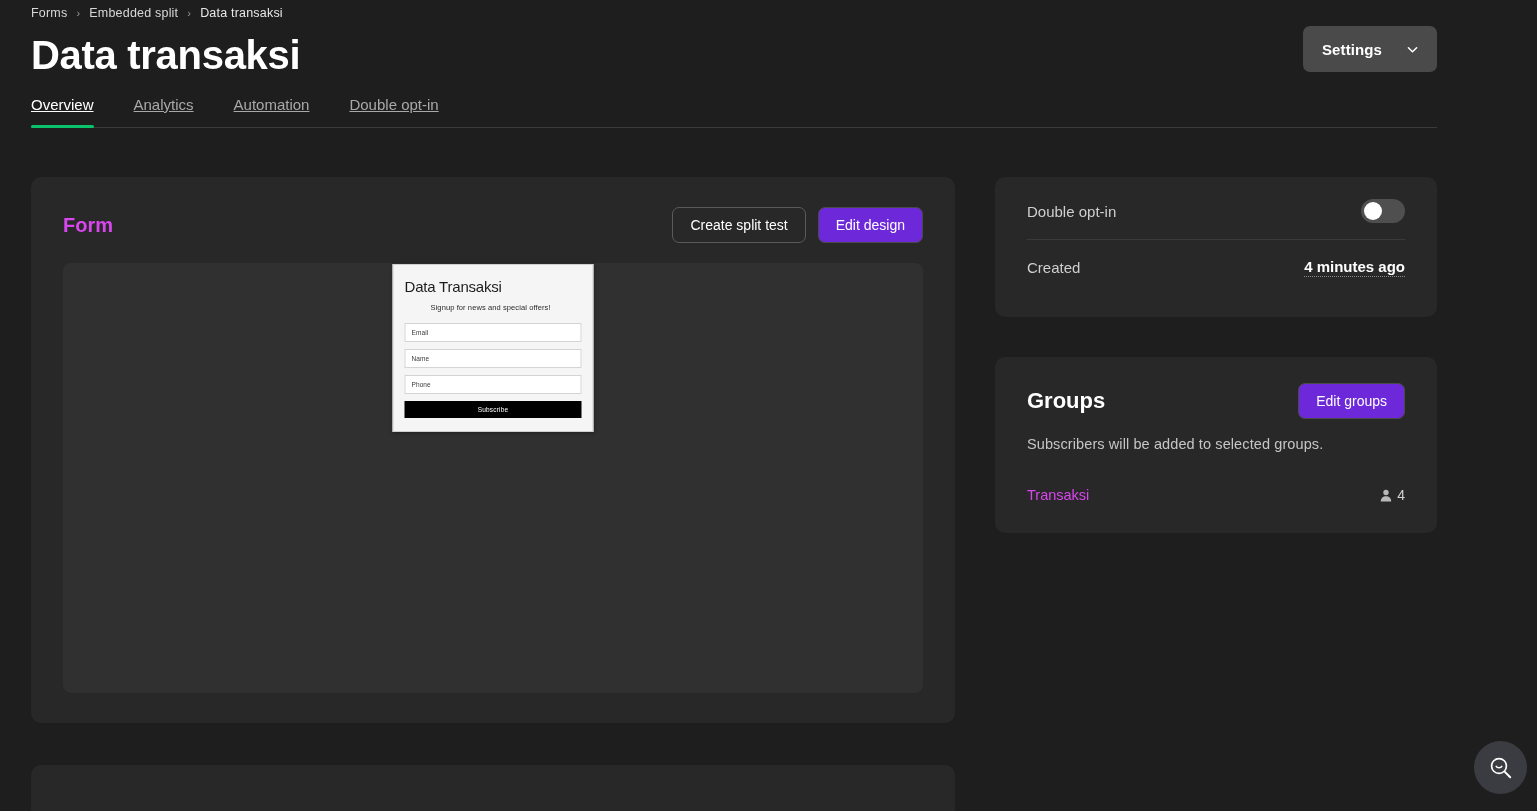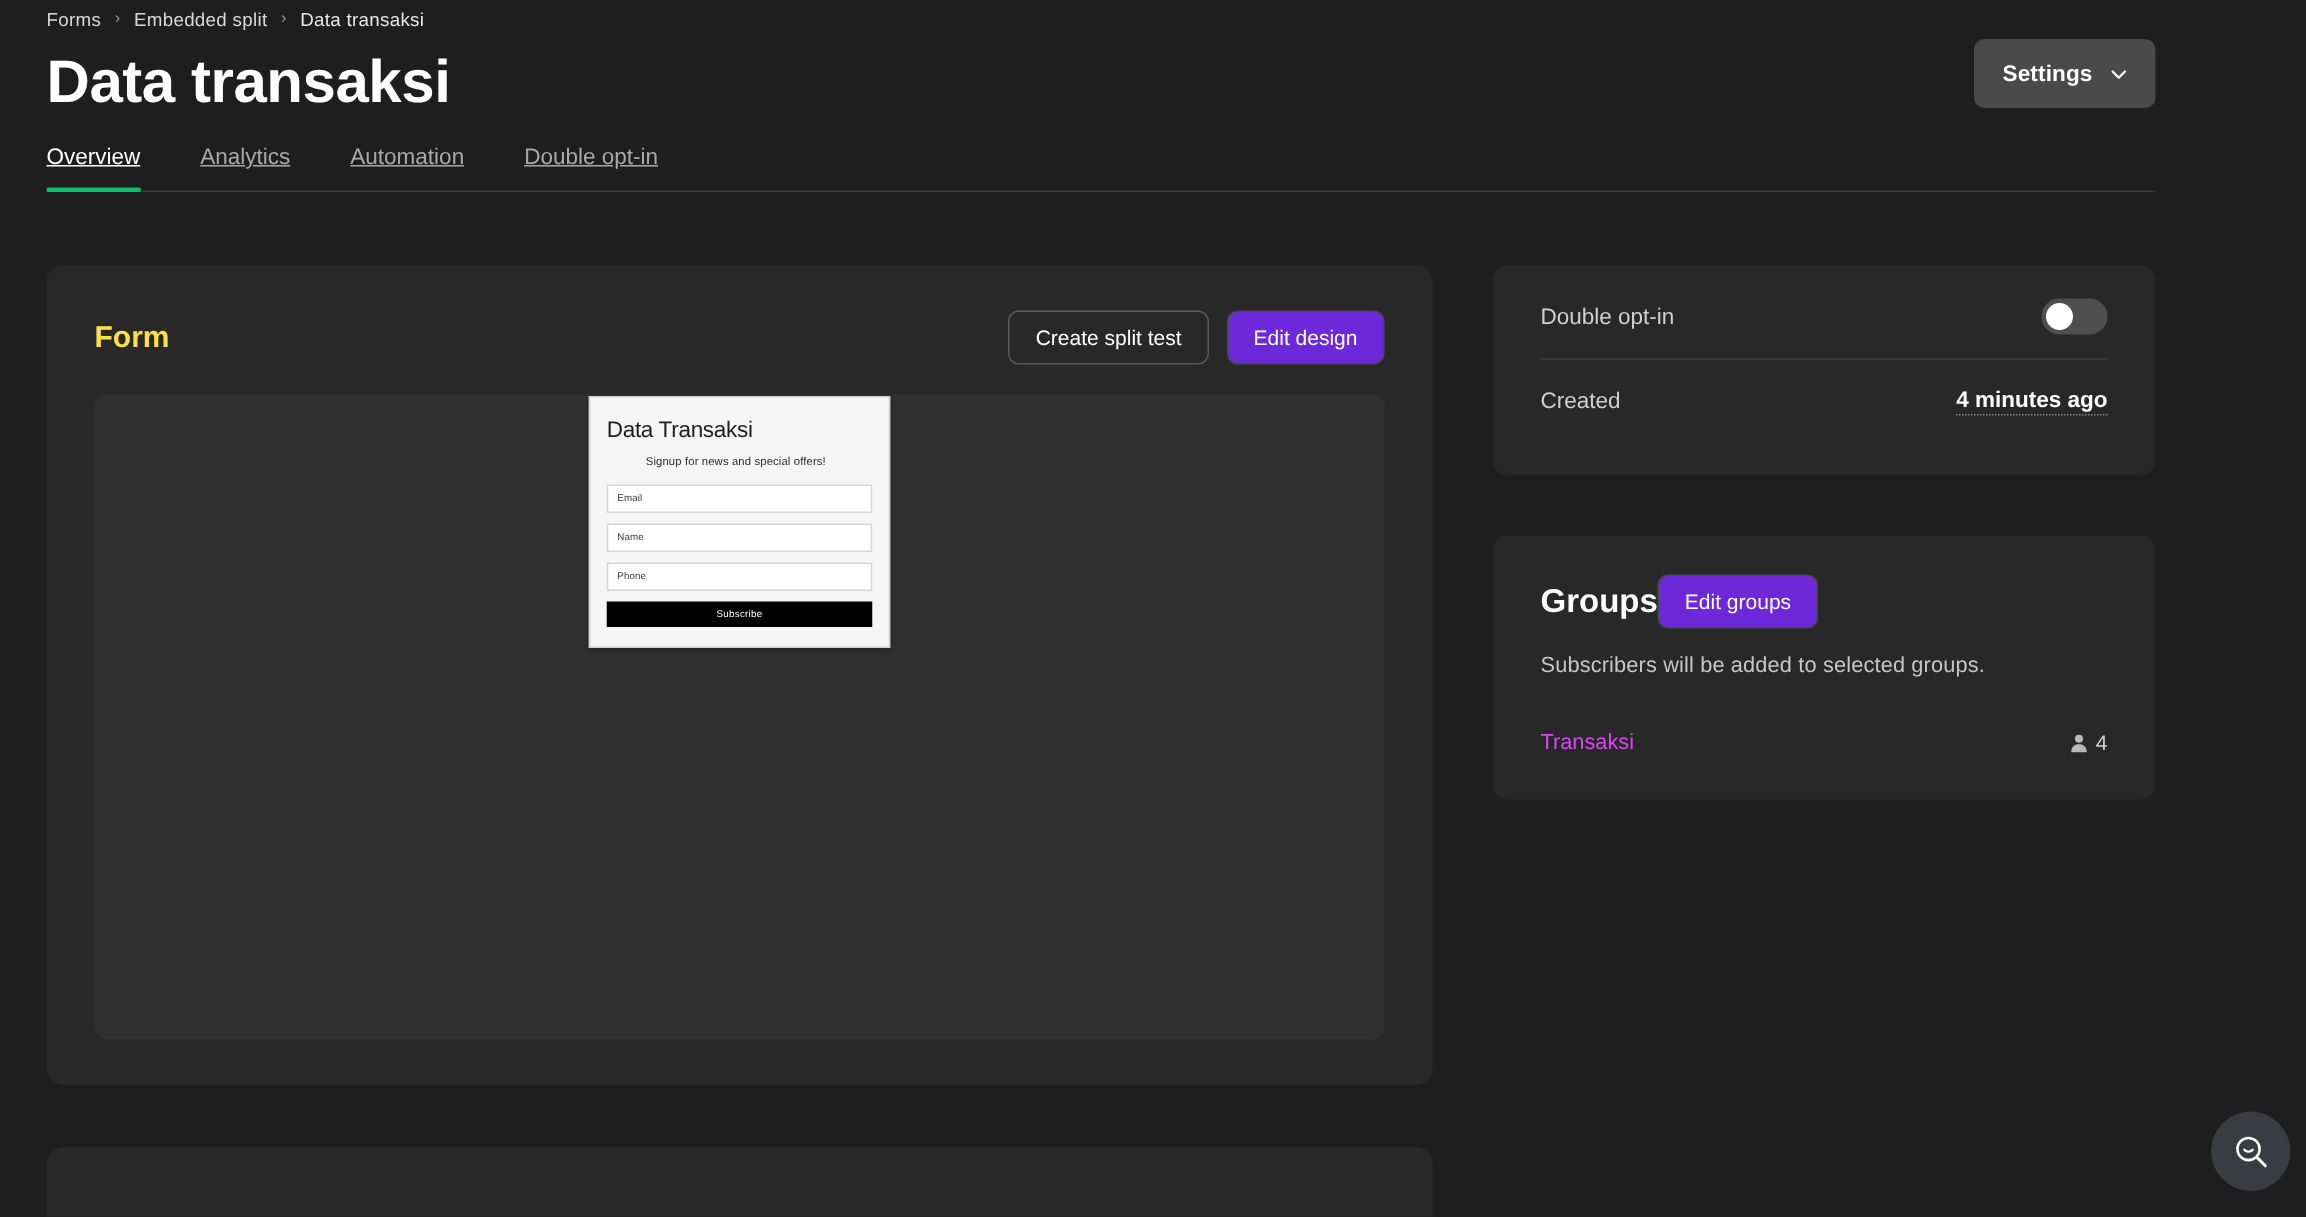--- a/index.html
+++ b/index.html
@@ -70,21 +70,21 @@
     background: #4a4a4a;
     border: none;
     border-radius: 7px;
     color: #ffffff;
     font-family: "Liberation Sans", sans-serif;
     font-size: 15px;
     font-weight: 700;
     letter-spacing: 0.1px;
     display: flex;
     align-items: center;
-    gap: 12px;
+    gap: 25px;
     cursor: pointer;
     text-align: center;
   }
   .chev {
     width: 11px;
     height: 11px;
     display: inline-block;
   }
   .chev svg { display: block; }
 
@@ -147,21 +147,21 @@
   .form-card { padding: 0 0 30px 0; }
   .form-card-head {
     display: flex;
     align-items: center;
     justify-content: space-between;
     padding: 30px 32px 0 32px;
   }
   .form-card-title {
     font-size: 20px;
     font-weight: 700;
-    color: #fde047;
+    color: #d946ef;
   }
   .form-card-actions { display: flex; gap: 12px; align-items: center; }
 
   .btn {
     height: 36px;
     padding: 0 17px;
     border-radius: 7px;
     font-family: "Liberation Sans", sans-serif;
     font-size: 14px;
     font-weight: 400;
@@ -283,20 +283,21 @@
     height: 18px;
     border-radius: 50%;
     background: #ffffff;
   }
 
   
   .groups-card { margin-top: 40px; padding: 26px 32px 30px 32px; }
   .groups-head {
     display: flex;
     align-items: center;
+    justify-content: space-between;
   }
   .groups-title { font-size: 22px; font-weight: 700; color: #ffffff; }
   .groups-desc {
     margin-top: 17px;
     font-size: 14.5px;
     color: #c6c6c6;
     letter-spacing: 0.1px;
   }
   .groups-row {
     margin-top: 35px;

